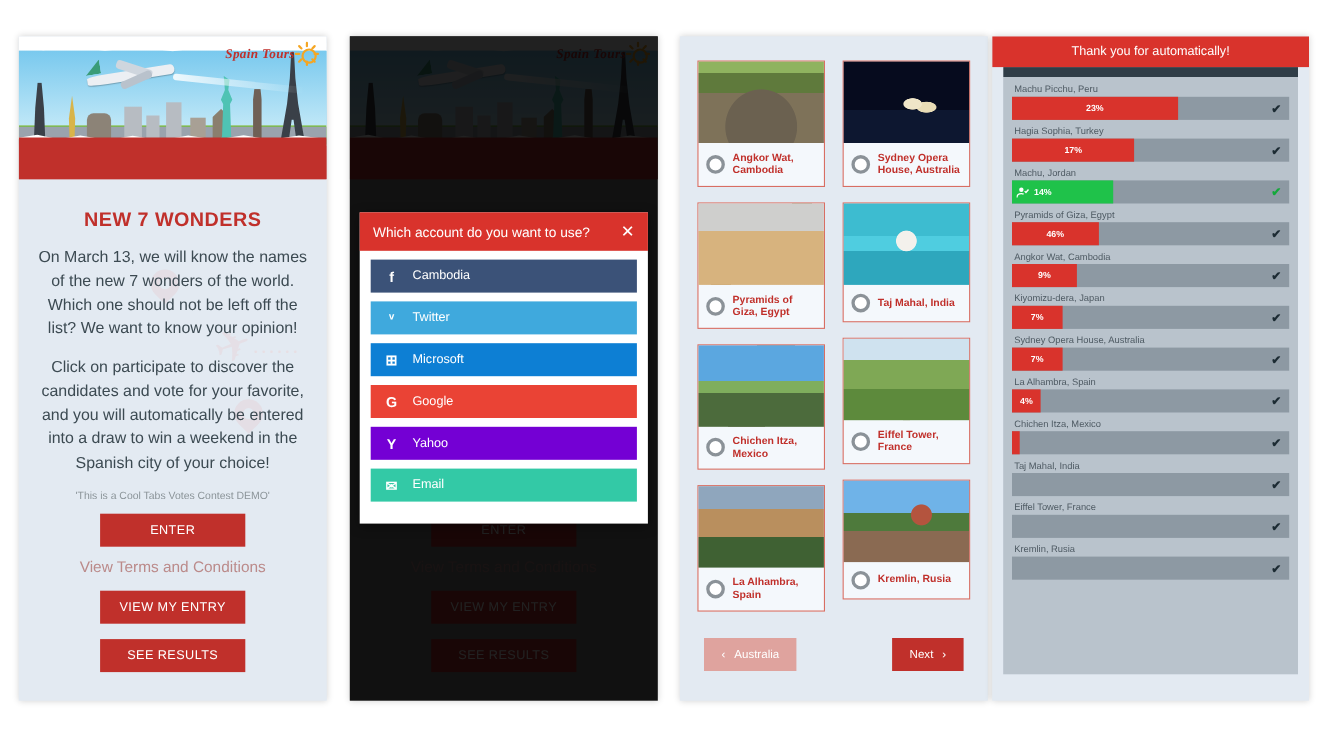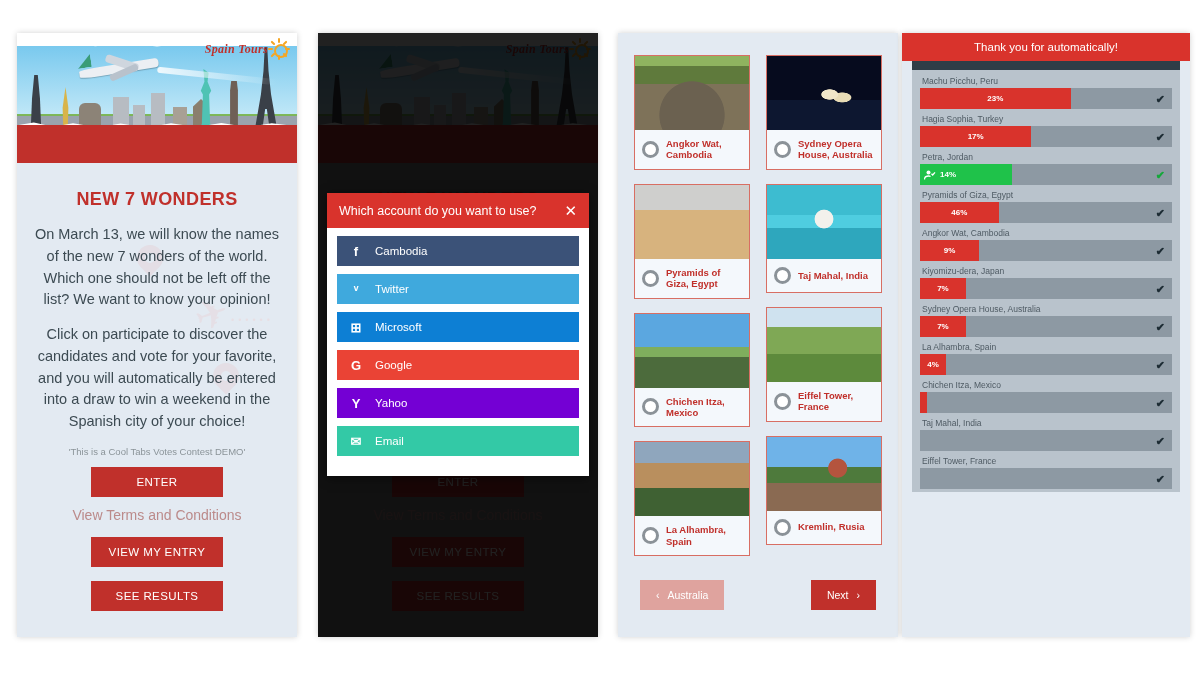--- a/index.html
+++ b/index.html
@@ -160,21 +160,21 @@
   .img-alhambra { background:
       linear-gradient(#8fa6bd 0 28%, #b98f5e 28% 62%, #3f6133 62% 100%); }
   .img-kremlin { background:
       radial-gradient(circle at 62% 42%, #b4543e 0 11%, transparent 12%),
       linear-gradient(#6fb3e8 0 40%, #4e7a3c 40% 62%, #8a6a52 62% 100%); }
 
   
   .p4head { position:relative; background:#d9332c; color:#fff; text-align:center;
             font-size:11.5px; padding:8px 0; z-index:4;}
   .p4scroll { position:relative; margin:0 10px; background:#b9c3cc; padding:6px 8px 0;
-              height:431px; overflow:hidden; }
+              height:552px; overflow:hidden; }
   .p4topbar { height:9px; background:#2f3d47; margin:-6px -8px 6px; }
   .rrow { margin-bottom:5px; }
   .rlabel { color:#4e5a63; font-size:8.5px; margin:0 0 2px 2px; }
   .rtrack { position:relative; height:21px; background:#8d99a3; display:flex; align-items:center; }
   .rfill { height:100%; background:#d9332c; display:flex; align-items:center;
            justify-content:center; color:#fff; font-size:8px; font-weight:bold; overflow:hidden; }
   .rfill.own { background:#1fc24a; gap:4px; padding-left:4px; justify-content:flex-start;}
   .rcheck { position:absolute; right:7px; top:50%; transform:translateY(-50%);
             font-size:11px; color:#1c2b33; font-weight:bold; }
   .rcheck.green { color:#14a83a; }
@@ -438,21 +438,21 @@
           <div class="rrow">
             <div class="rlabel">Hagia Sophia, Turkey</div>
             <div class="rtrack">
               <div class="rfill" style="width:44.2%">
                 <span>17%</span>
               </div>
               <span class="rcheck">✔</span>
             </div>
           </div>
           <div class="rrow">
-            <div class="rlabel">Petra, Jordan</div>
+            <div class="rlabel">Machu, Jordan</div>
             <div class="rtrack">
               <div class="rfill own" style="width:36.4%">
                 <svg width="12" height="12" viewBox="0 0 24 24">
                   <circle cx="9" cy="7" r="4" fill="#fff"></circle>
                   <path d="M1 21c0-4.4 3.6-7 8-7 1.6 0 3 .35 4.2 1" stroke="#fff" stroke-width="2.6" fill="none"></path>
                   <path d="M15 9.5 17.4 12 22 6.6" stroke="#fff" stroke-width="2.6" fill="none"></path>
                 </svg>
                 <span>14%</span>
               </div>
               <span class="rcheck green">✔</span>

